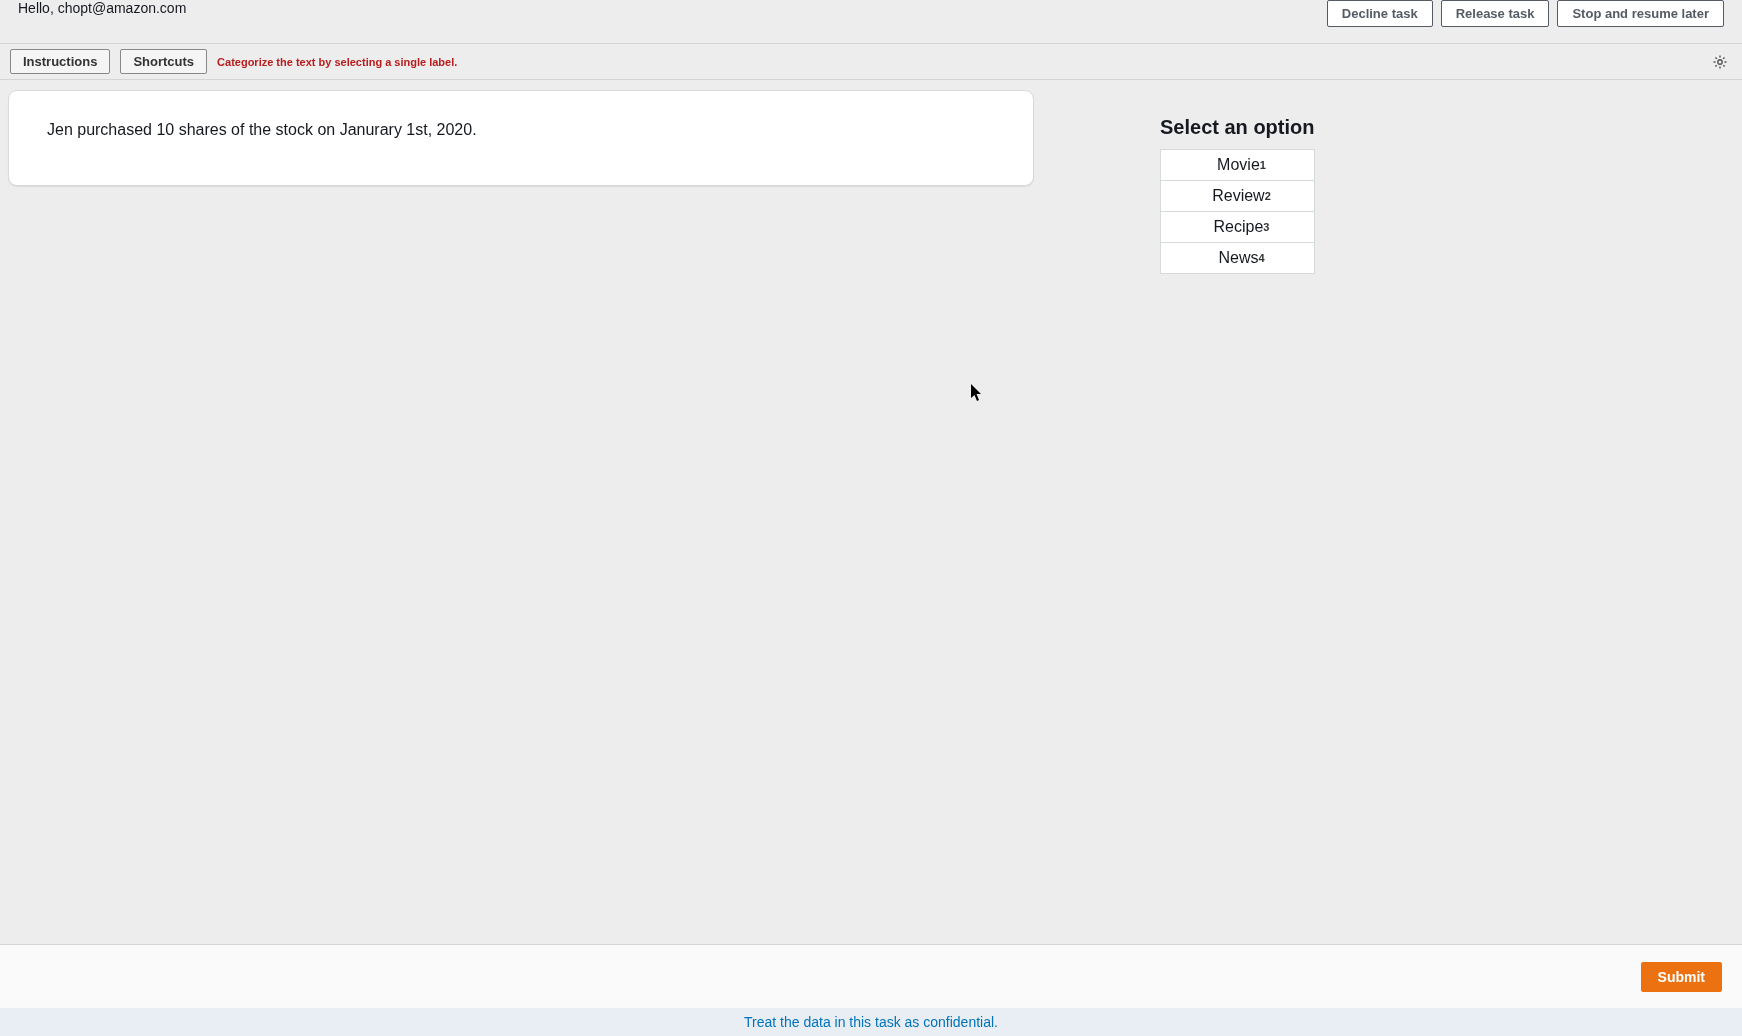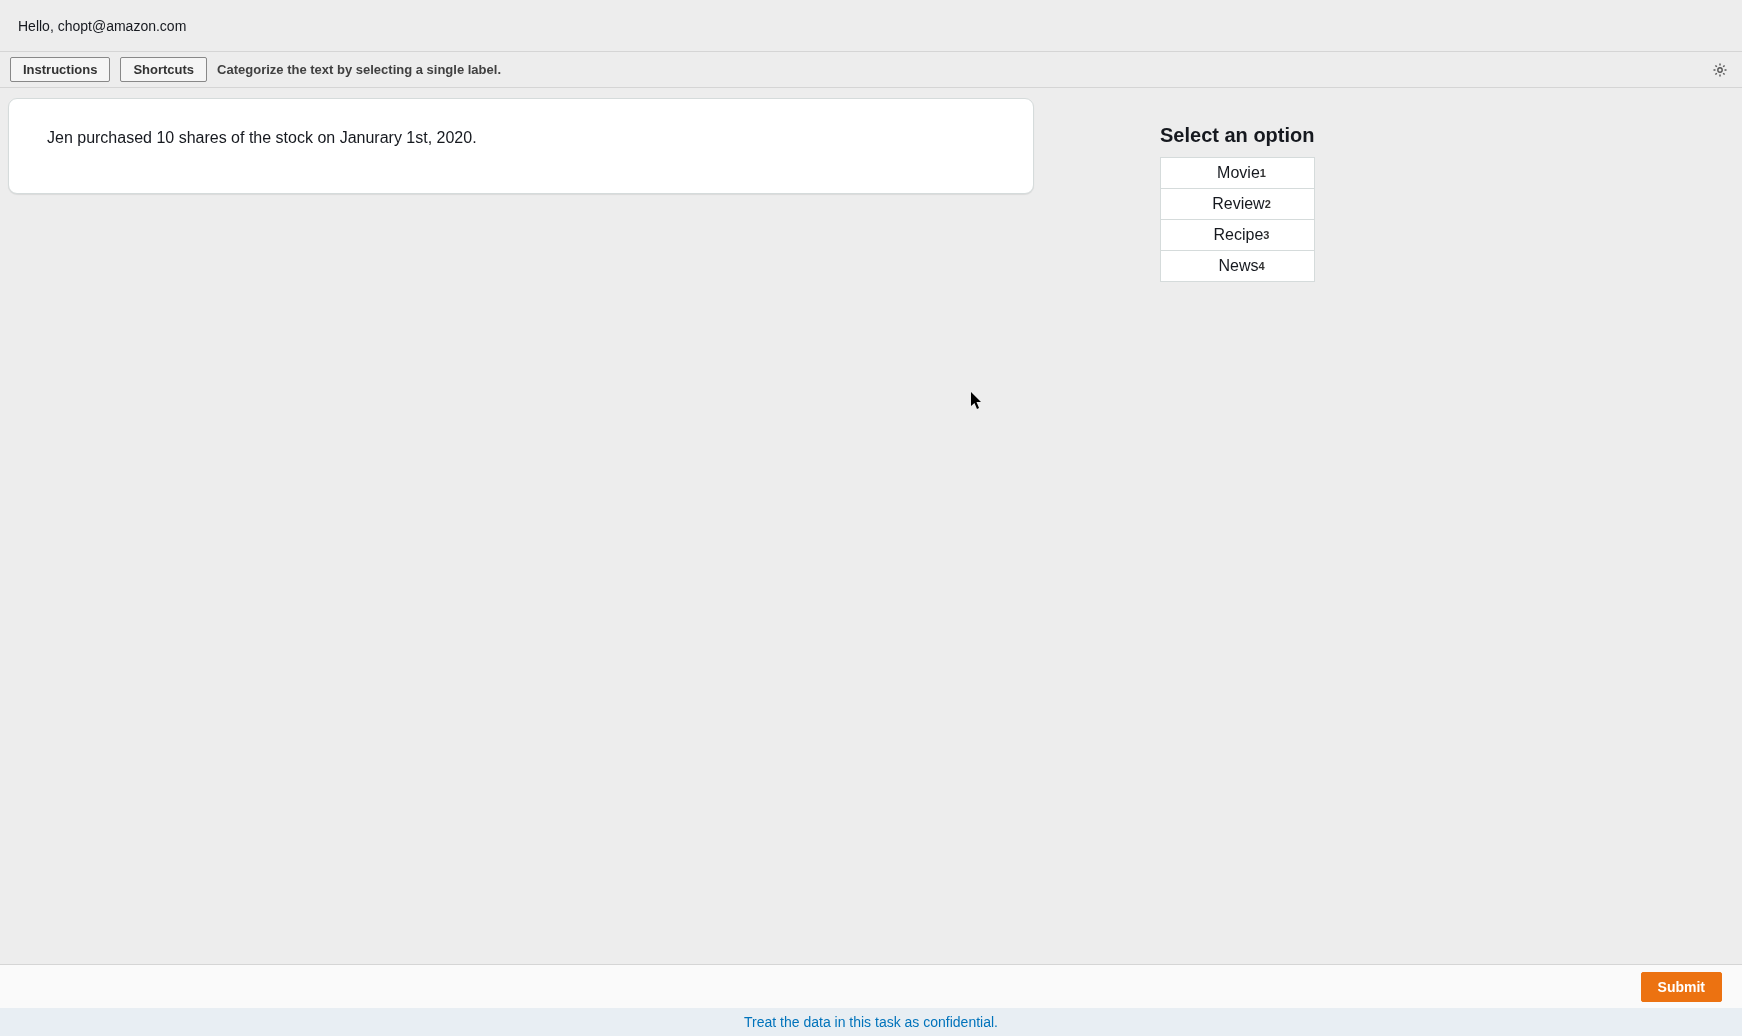--- a/index.html
+++ b/index.html
@@ -9,25 +9,25 @@
     color: #16191f;
     font-size: 14px;
     width: 1742px;
     height: 1036px;
     overflow: hidden;
     position: relative;
   }
 
   
   .header {
-    height: 52px;
+    height: 44px;
     background: #ededed;
     border-bottom: 1px solid #d5d5d5;
     display: flex;
-    align-items: center;
+    align-items: flex-start;
     padding: 0 18px;
     gap: 51px;
   }
   .header .greeting { flex: 0 0 auto; }
   .header .spacer-flex { flex: 1 1 auto; }
   .header .meta { flex: 0 0 auto; white-space: nowrap; }
   .header .meta-group {
     display: flex;
     gap: 40px;
     margin-left: 270px;
@@ -60,22 +60,22 @@
     background: #f5f5f5;
     color: #333;
     font-weight: 700;
     font-size: 13px;
     padding: 4px 12px;
     border-radius: 2px;
     cursor: pointer;
     text-align: right;
   }
   .subbar .hint {
-    font-size: 13px;
-    color: #404040;
+    font-size: 11px;
+    color: #b91c1c;
     font-weight: 600;
   }
   .subbar .gear {
     position: absolute;
     right: 14px;
     top: 50%;
     transform: translateY(-50%);
     width: 16px; height: 16px;
     color: #555;
   }
@@ -131,21 +131,21 @@
     font-size: 11px;
     color: #333;
     font-weight: 600;
   }
 
   
   .footer {
     position: absolute;
     bottom: 28px;
     left: 0; right: 0;
-    height: 44px;
+    height: 64px;
     background: #fafafa;
     border-top: 1px solid #d5d5d5;
     display: flex;
     align-items: center;
     justify-content: flex-end;
     padding: 0 20px;
   }
   .submit-btn {
     background: #ec7211;
     border: 1px solid #ec7211;
@@ -180,20 +180,25 @@
     height: 18px;
     pointer-events: none;
   }
 </style>
 </head>
 <body>
 
 <div class="header">
   <span class="greeting">Hello, chopt@amazon.com</span>
   <span class="spacer-flex"></span>
+  <div class="btn-row">
+    <button class="btn">Decline task</button>
+    <button class="btn">Release task</button>
+    <button class="btn">Stop and resume later</button>
+  </div>
 </div>
 
 <div class="subbar">
   <button class="tab-btn">Instructions</button>
   <button class="tab-btn">Shortcuts</button>
   <span class="hint">Categorize the text by selecting a single label.</span>
   <span class="gear">
     <svg viewBox="0 0 16 16" fill="none" stroke="currentColor" stroke-width="1.4">
       <circle cx="8" cy="8" r="2.2"></circle>
       <path d="M8 1.5v2M8 12.5v2M1.5 8h2M12.5 8h2M3.4 3.4l1.4 1.4M11.2 11.2l1.4 1.4M3.4 12.6l1.4-1.4M11.2 4.8l1.4-1.4"></path>

